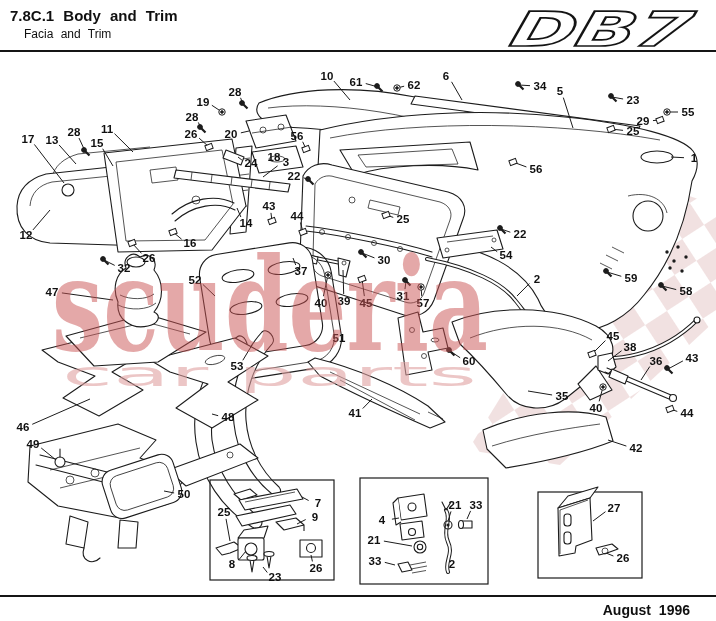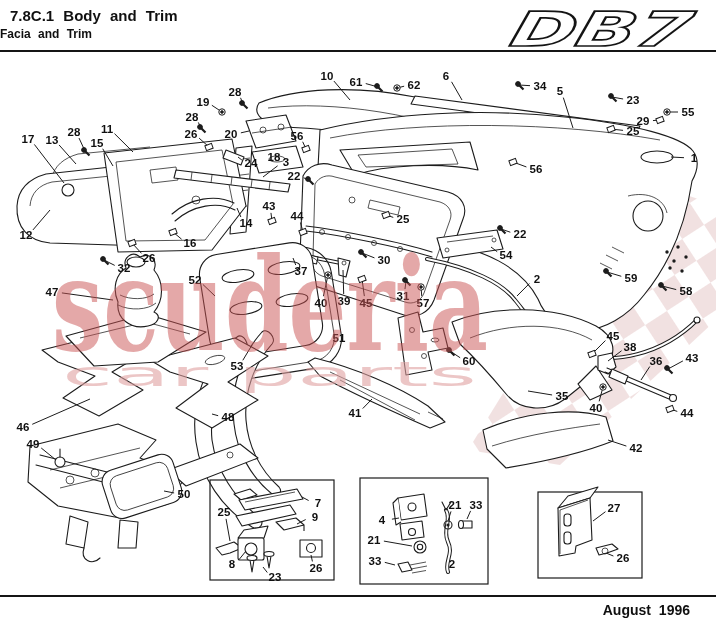--- a/index.html
+++ b/index.html
@@ -1,19 +1,19 @@
 <!DOCTYPE html>
 <html><head>
 <meta charset="utf-8">
 <style>
   html,body{margin:0;padding:0;background:#fff;}
   .stage{position:relative;width:716px;height:621px;background:#fff;overflow:hidden;
          font-family:"Liberation Sans",sans-serif;}
   .hdr-title{position:absolute;left:10px;top:7px;font-size:15px;font-weight:bold;color:#101010;word-spacing:5px;}
-  .hdr-sub{position:absolute;left:0;top:27px;font-size:12px;font-weight:bold;color:#101010;word-spacing:4px;}
+  .hdr-sub{position:absolute;left:24px;top:27px;font-size:12px;font-weight:normal;color:#101010;word-spacing:4px;}
   .rule-top{position:absolute;left:0;top:50px;width:716px;height:2px;background:#151515;}
   .rule-bottom{position:absolute;left:0;top:595px;width:716px;height:2px;background:#151515;}
   .footer-date{position:absolute;right:26px;top:602px;font-size:14px;font-weight:bold;color:#101010;word-spacing:4px;}
   svg.diagram{position:absolute;left:0;top:0;}
   .part{stroke:#1c1c1c;stroke-width:1.1;fill:none;stroke-linejoin:round;stroke-linecap:round;}
   .partf{stroke:#1c1c1c;stroke-width:1.1;fill:#fff;stroke-linejoin:round;}
   .thin{stroke:#1c1c1c;stroke-width:0.75;fill:none;}
   .inset{stroke:#1c1c1c;stroke-width:1.2;fill:none;}
   .tube-o{stroke:#1c1c1c;stroke-width:4;fill:none;stroke-linecap:round;}
   .tube-i{stroke:#fff;stroke-width:2;fill:none;stroke-linecap:round;}

